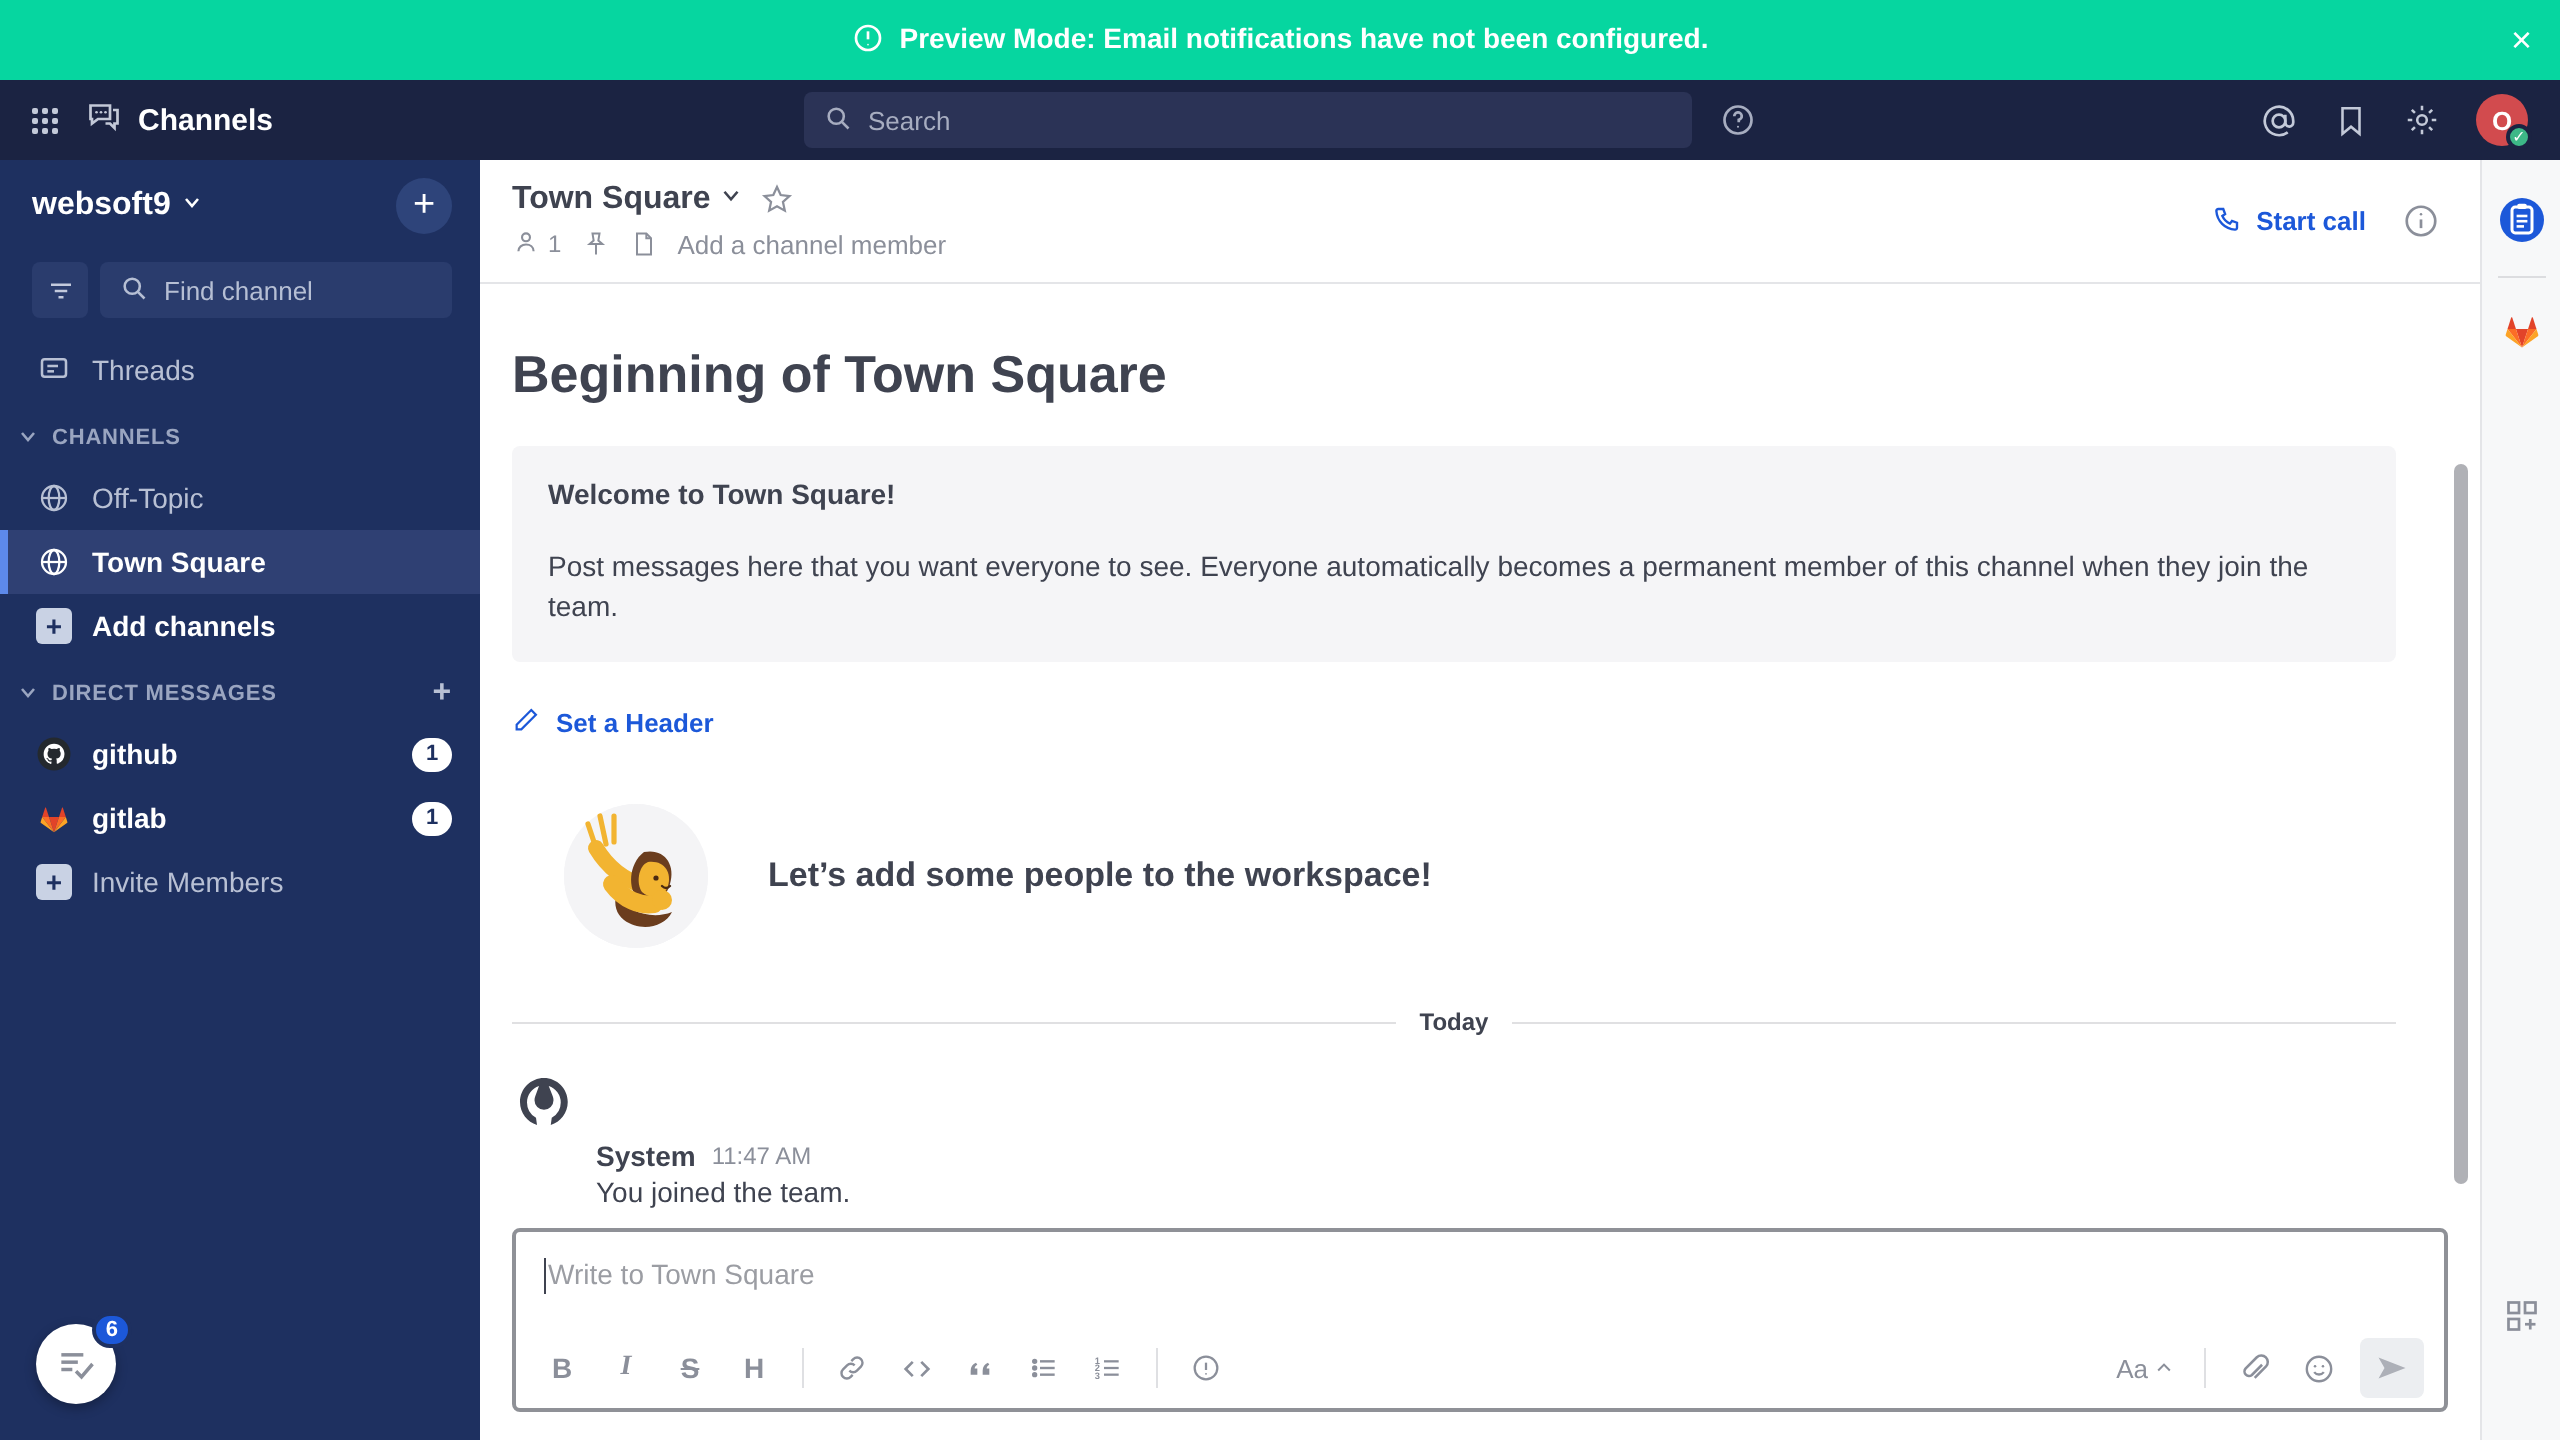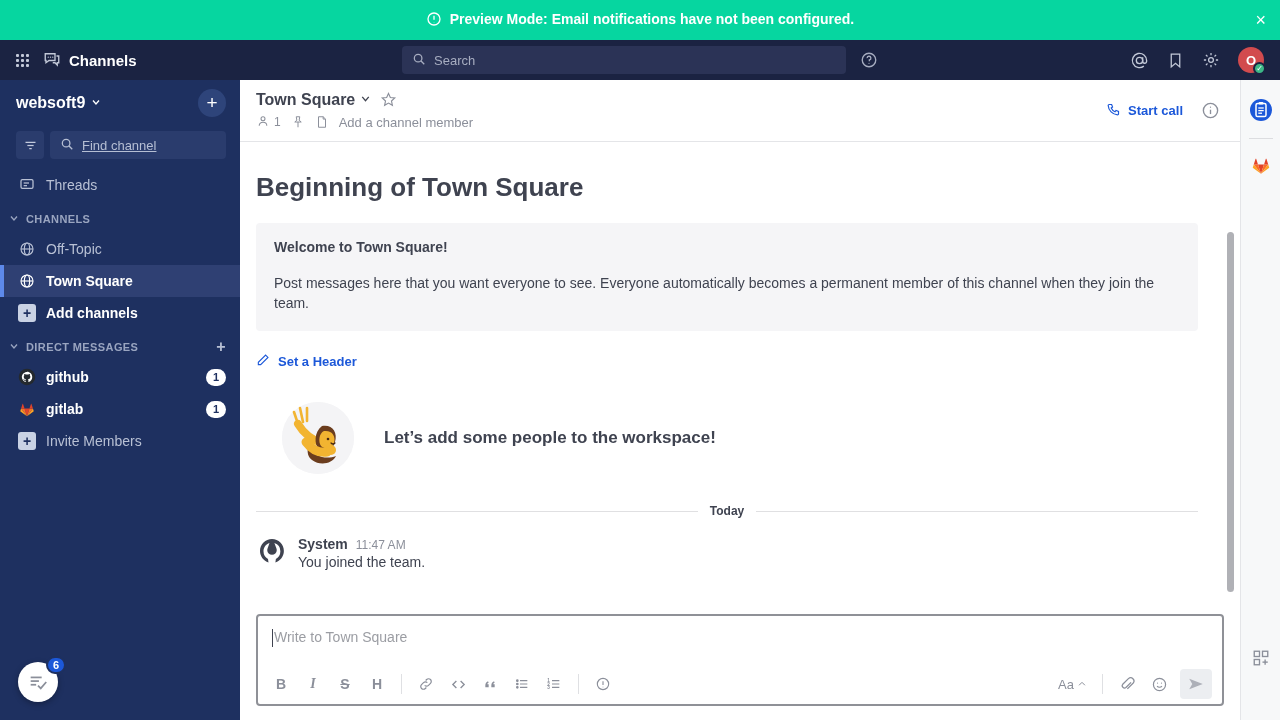--- a/index.html
+++ b/index.html
@@ -79,21 +79,21 @@
     font-size: 19px; cursor: pointer; line-height: 1;
   }
   .find-row { display: flex; align-items: center; gap: 6px; padding: 0 14px 0 16px; height: 40px; }
   .filter-btn {
     width: 28px; height: 28px; border-radius: 4px; background: #2a3c6d;
     display: flex; align-items: center; justify-content: center; cursor: pointer;
   }
   .find-box {
     flex: 1; height: 28px; border-radius: 4px; background: #2a3c6d;
     display: flex; align-items: center; gap: 8px; padding: 0 10px;
-    color: #b6bfd4; font-size: 13px; cursor: pointer; text-decoration: underline;
+    color: #b6bfd4; font-size: 13px; cursor: pointer;
   }
   .nav-list { flex: 1; overflow: hidden; padding-top: 4px; }
   .nav-item {
     height: 32px; display: flex; align-items: center; gap: 10px;
     padding: 0 14px 0 18px; color: #b8c0d4; font-size: 14px; cursor: pointer;
     position: relative;
   }
   .nav-item.active { background: #2f4073; color: #fff; font-weight: bold; }
   .nav-item.active::before {
     content: ""; position: absolute; left: 0; top: 0; bottom: 0; width: 4px; background: #5d89ea;
@@ -172,21 +172,21 @@
   }
   .date-sep { display: flex; align-items: center; gap: 0; margin: 8px 0 14px 0; }
   .date-sep .line { flex: 1; height: 1px; background: #e0e0e2; }
   .date-sep .date-label { padding: 0 12px; font-size: 12px; font-weight: bold; color: #3f4350; }
   .post { display: flex; gap: 10px; padding: 4px 0 12px 0; }
   .post-avatar {
     width: 32px; height: 32px; flex: 0 0 32px; display: flex;
     align-items: center; justify-content: center;
   }
   .post-body { flex: 1; min-width: 0; }
-  .post-meta { display: flex; align-items: flex-end; gap: 8px; }
+  .post-meta { display: flex; align-items: center; gap: 8px; margin-top: 34px; }
   .post-author { font-size: 14px; font-weight: bold; color: #3f4350; cursor: pointer; }
   .post-time { font-size: 12px; color: #8b8f9a; }
   .post-text { font-size: 14px; color: #3f4350; margin-top: 2px; }
 
   .fake-scrollbar {
     position: absolute; right: 6px; top: 90px; width: 7px; height: 360px;
     background: #b0b1b6; border-radius: 4px;
   }
 
   

